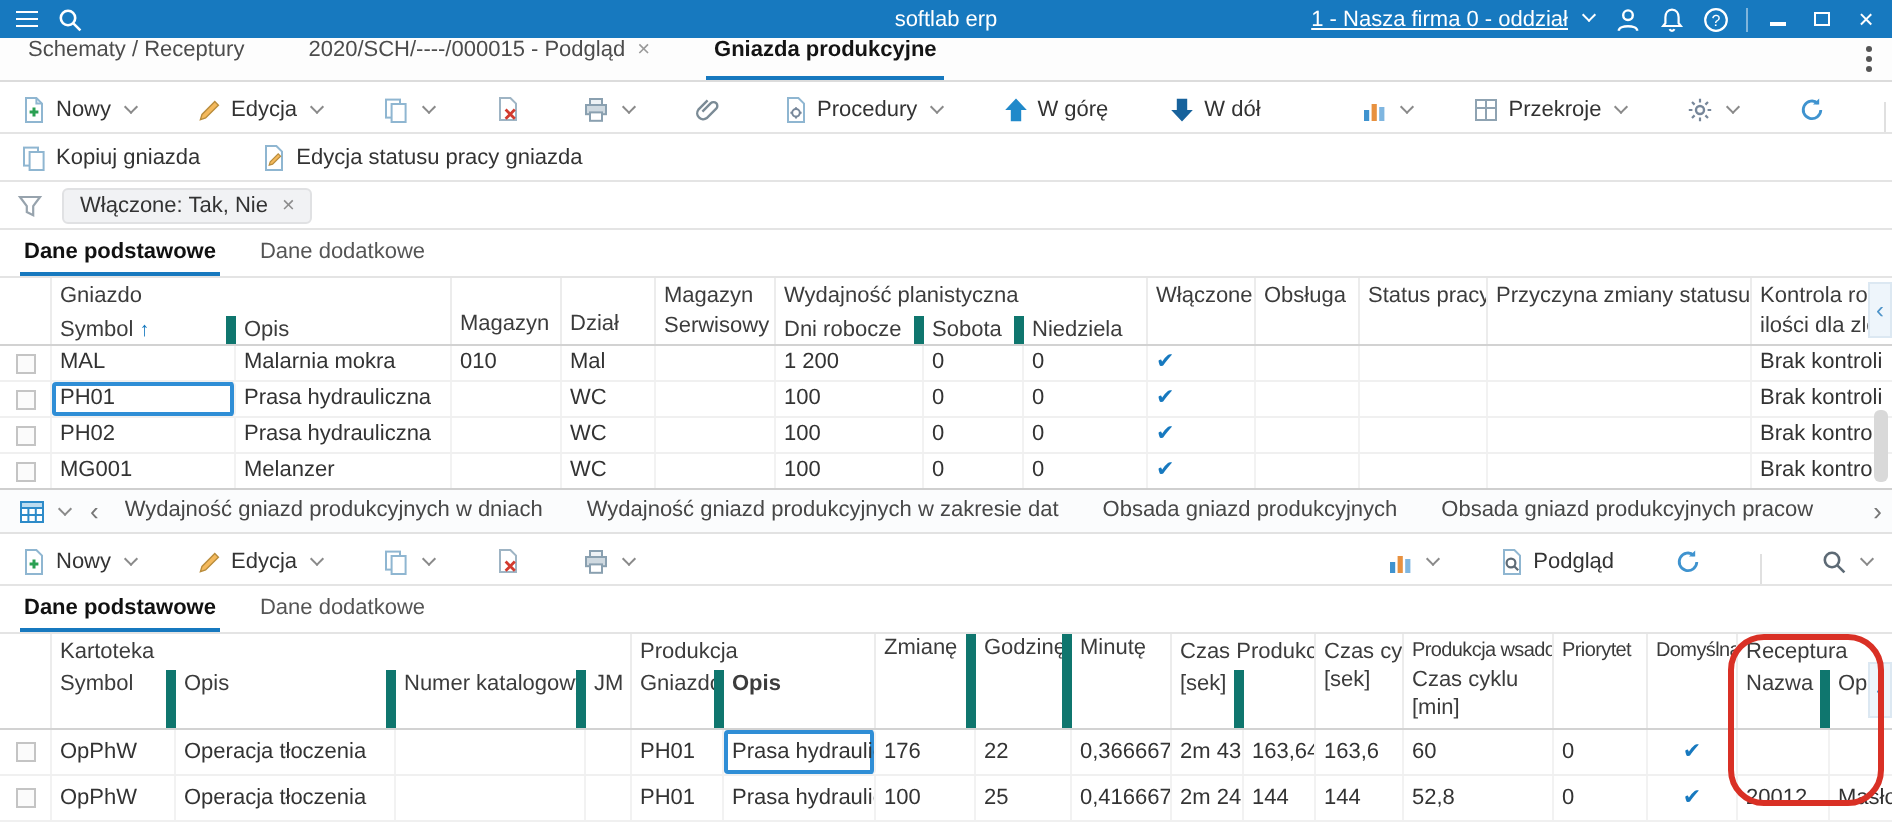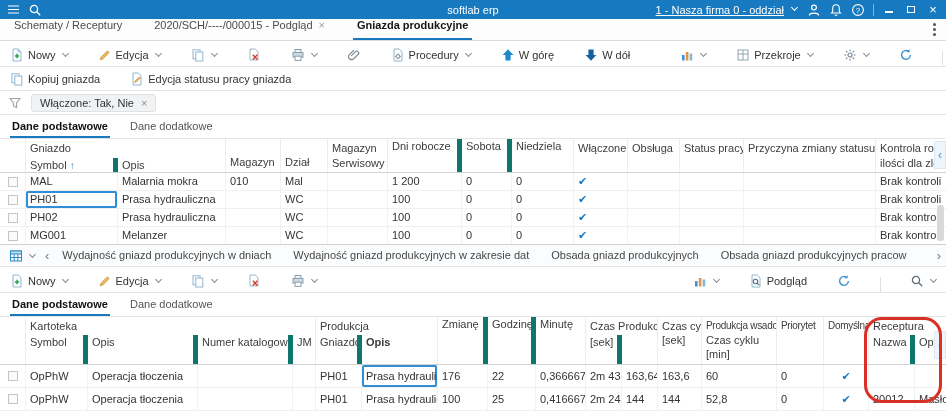--- a/index.html
+++ b/index.html
@@ -317,20 +317,21 @@
           <span>Magazyn</span>
         </div>
       <div class="hcol u4 vbottom">
           <span>Dział</span>
         </div>
       <div class="hcol u5">
           <span>Magazyn</span>
           <span>Serwisowy</span>
         </div>
       <div class="hband" style="width:186px">
+        <div class="bandlbl">Wydajność planistyczna</div>
         <div class="bandsub">
           <div class="hsub u6">Dni robocze</div>
           <div class="hsub u7">Sobota</div>
           <div class="hsub u8">Niedziela</div>
         </div>
       </div>
       <div class="hcol u9">
           <span>Włączone</span>
         </div>
       <div class="hcol u10">

